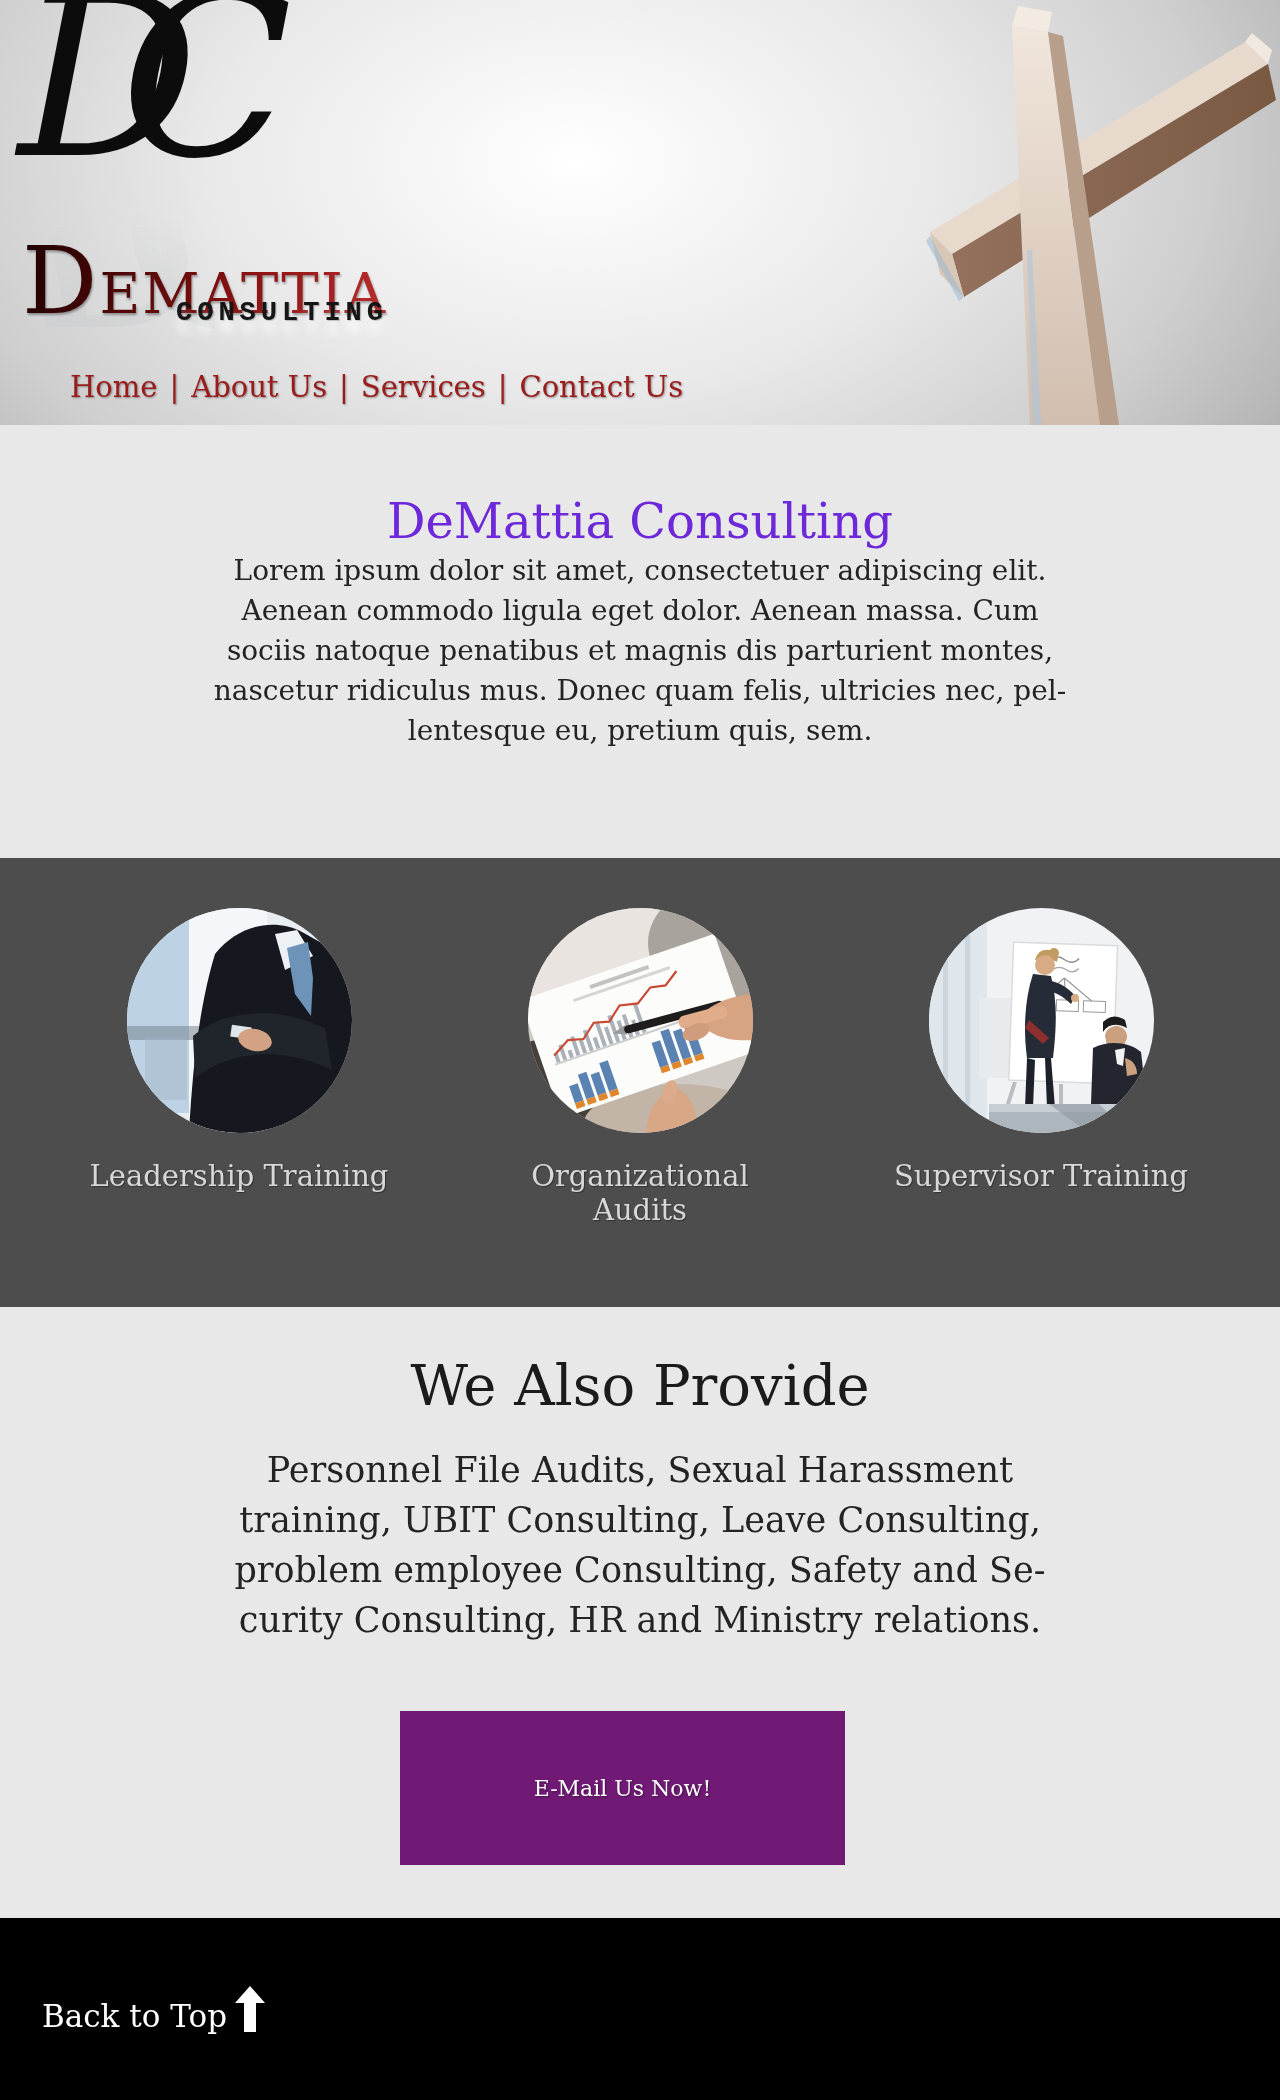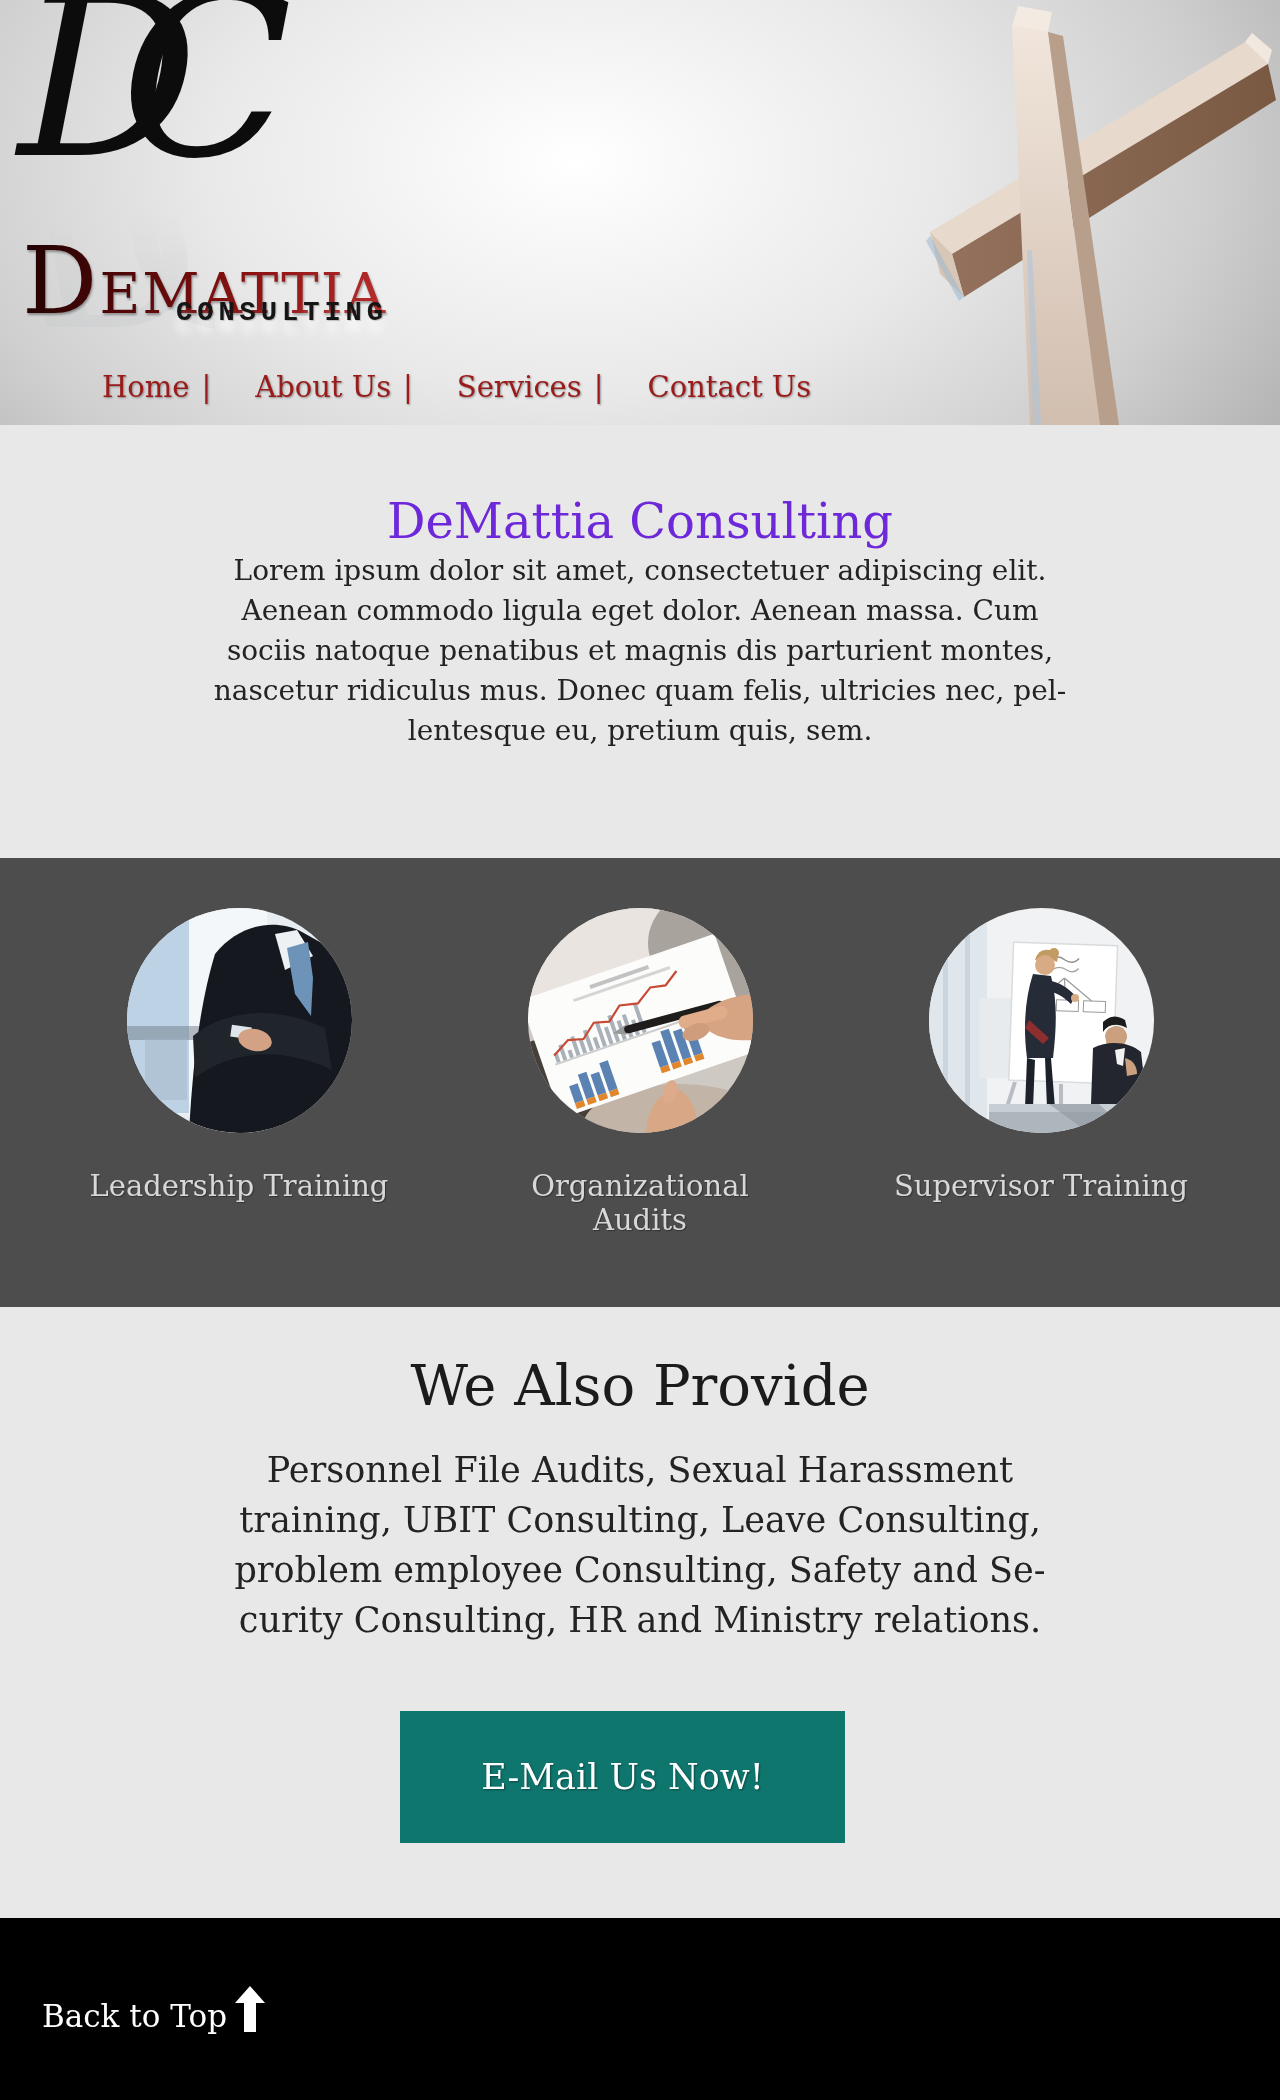--- a/index.html
+++ b/index.html
@@ -48,21 +48,21 @@
     text-shadow: 0 13px 9px rgba(252,252,252,.85), 1px 1px 1px rgba(0,0,0,.3);
     font-family: Liberation Mono, monospace;
   }
   .cross { position: absolute; right: 0; top: 0; width: 380px; height: 425px; z-index: 2; }
   .nav {
     position: absolute; left: 70px; top: 370px; z-index: 5;
     font-size: 29px; color: #9b1b1b;
     text-shadow: 1px 1px 2px rgba(40,40,40,.45);
     white-space: nowrap;
   }
-  .nav a { color: #9b1b1b; text-decoration: none; cursor: pointer; margin-left: 32px; }
+  .nav a { color: #9b1b1b; text-decoration: none; cursor: pointer; }
   .nav .sep { margin: 0 12px; }
 
   
   .intro {
     width: 1280px; height: 433px;
     background: #e8e8e8;
     padding-top: 68px;
     text-align: center;
   }
   .intro h1 {
@@ -84,21 +84,21 @@
   .services-row {
     display: flex; justify-content: center; gap: 101px;
   }
   .service { width: 300px; text-align: center; }
   .circle {
     width: 225px; height: 225px; margin: 0 auto;
     border-radius: 50%; overflow: hidden;
   }
   .circle svg { display: block; width: 225px; height: 225px; }
   .service .label {
-    margin-top: 36px;
+    margin-top: 26px;
     font-size: 29px; color: #d8d8d8;
     text-shadow: 1px 1px 1px rgba(0,0,0,.35);
   }
 
   
   .provide {
     width: 1280px; height: 611px;
     background: #e8e8e8;
     padding-top: 45px;
     text-align: center;
@@ -108,26 +108,26 @@
     color: #1b1b1b;
   }
   .provide p {
     margin-top: 26px;
     font-size: 35px; line-height: 50px;
     color: #232323;
     white-space: pre-line;
   }
   .email-btn {
     display: flex; align-items: center; justify-content: center;
-    width: 445px; height: 132px;
+    width: 445px; height: 154px;
     margin: 66px 0 0 400px;
-    background: #0f766e;
+    background: #701a75;
     border: none; cursor: pointer;
     font-family: "DejaVu Serif", serif;
-    font-size: 35px; color: #ffffff;
+    font-size: 22px; color: #ffffff;
     text-shadow: 1px 1px 2px rgba(0,0,0,.4);
   }
 
   
   .footer {
     width: 1280px; height: 182px;
     background: #000000;
     padding: 68px 0 0 42px;
   }
   .back-top {

